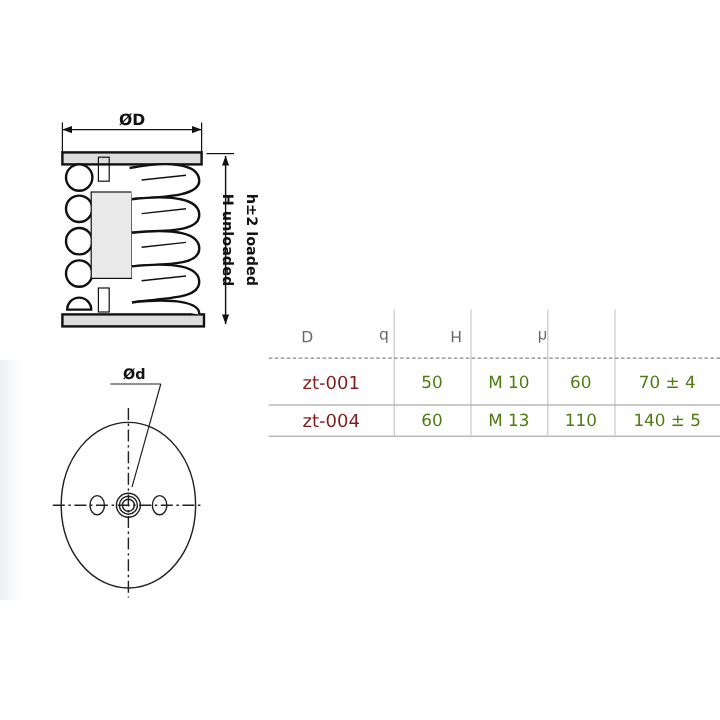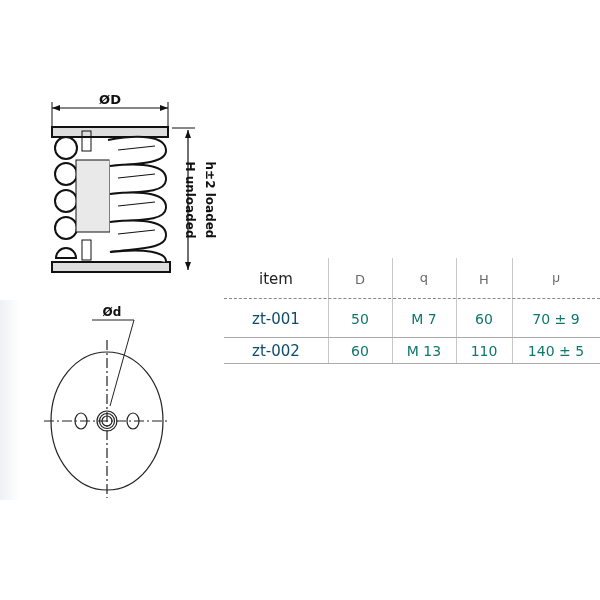--- a/index.html
+++ b/index.html
@@ -1,22 +1,22 @@
 <!DOCTYPE html>
 <html><head>
 <meta charset="utf-8">
 <style>
   html, body { margin: 0; padding: 0; background: #ffffff; }
   body { width: 600px; height: 600px; position: relative; overflow: hidden; font-family: "DejaVu Sans", sans-serif; }
   .fade-left { position: absolute; left: 0; top: 300px; width: 20px; height: 200px; background: linear-gradient(90deg, #eef0f4, #ffffff); }
   svg { position: absolute; left: 0; top: 0; }
   .table { position: absolute; left: 224px; top: 258px; width: 376px; }
   .row { display: flex; height: 38px; align-items: center; }
-  .cell { text-align: center; font-size: 14px; color: #0f766e; }
-  .c0 { width: 104px; color: #0c4a6e; font-size: 15px; }
+  .cell { text-align: center; font-size: 14px; color: #4d7c0f; }
+  .c0 { width: 104px; color: #7f1d1d; font-size: 15px; }
   .c1 { width: 64px; }
   .c2 { width: 64px; }
   .c3 { width: 56px; }
   .c4 { width: 88px; }
   .hdr { height: 42px; }
   .hdr .cell { color: #444; font-size: 13px; transform: scaleY(-1); opacity: 0.8; }
   .hdr .c0 { transform: none; opacity: 1; font-size: 15px; color: #222; }
   .vline { position: absolute; top: 0; width: 1px; height: 105px; background: #c8c8c8; }
   .dash { position: absolute; left: 0; top: 40px; width: 376px; border-top: 1.5px dashed #888; }
   .hline { position: absolute; left: 0; width: 376px; border-top: 1px solid #aaa; }
@@ -87,33 +87,32 @@
 <div class="table">
   <div class="vline" style="left:104px"></div>
   <div class="vline" style="left:168px"></div>
   <div class="vline" style="left:232px"></div>
   <div class="vline" style="left:288px"></div>
   <div class="dash"></div>
   <div class="hline" style="top:79px"></div>
   <div class="hline" style="top:105px"></div>
 
   <div class="row hdr">
-    <div class="cell c0">item</div>
     <div class="cell c1">D</div>
     <div class="cell c2">d</div>
     <div class="cell c3">H</div>
     <div class="cell c4">h</div>
   </div>
   <div class="row" style="height:38px">
     <div class="cell c0">zt-001</div>
     <div class="cell c1">50</div>
-    <div class="cell c2">M 7</div>
+    <div class="cell c2">M 10</div>
     <div class="cell c3">60</div>
-    <div class="cell c4">70 ± 9</div>
+    <div class="cell c4">70 ± 4</div>
   </div>
   <div class="row" style="height:26px">
-    <div class="cell c0">zt-002</div>
+    <div class="cell c0">zt-004</div>
     <div class="cell c1">60</div>
     <div class="cell c2">M 13</div>
     <div class="cell c3">110</div>
     <div class="cell c4">140 ± 5</div>
   </div>
 </div>
 
 </body></html>

